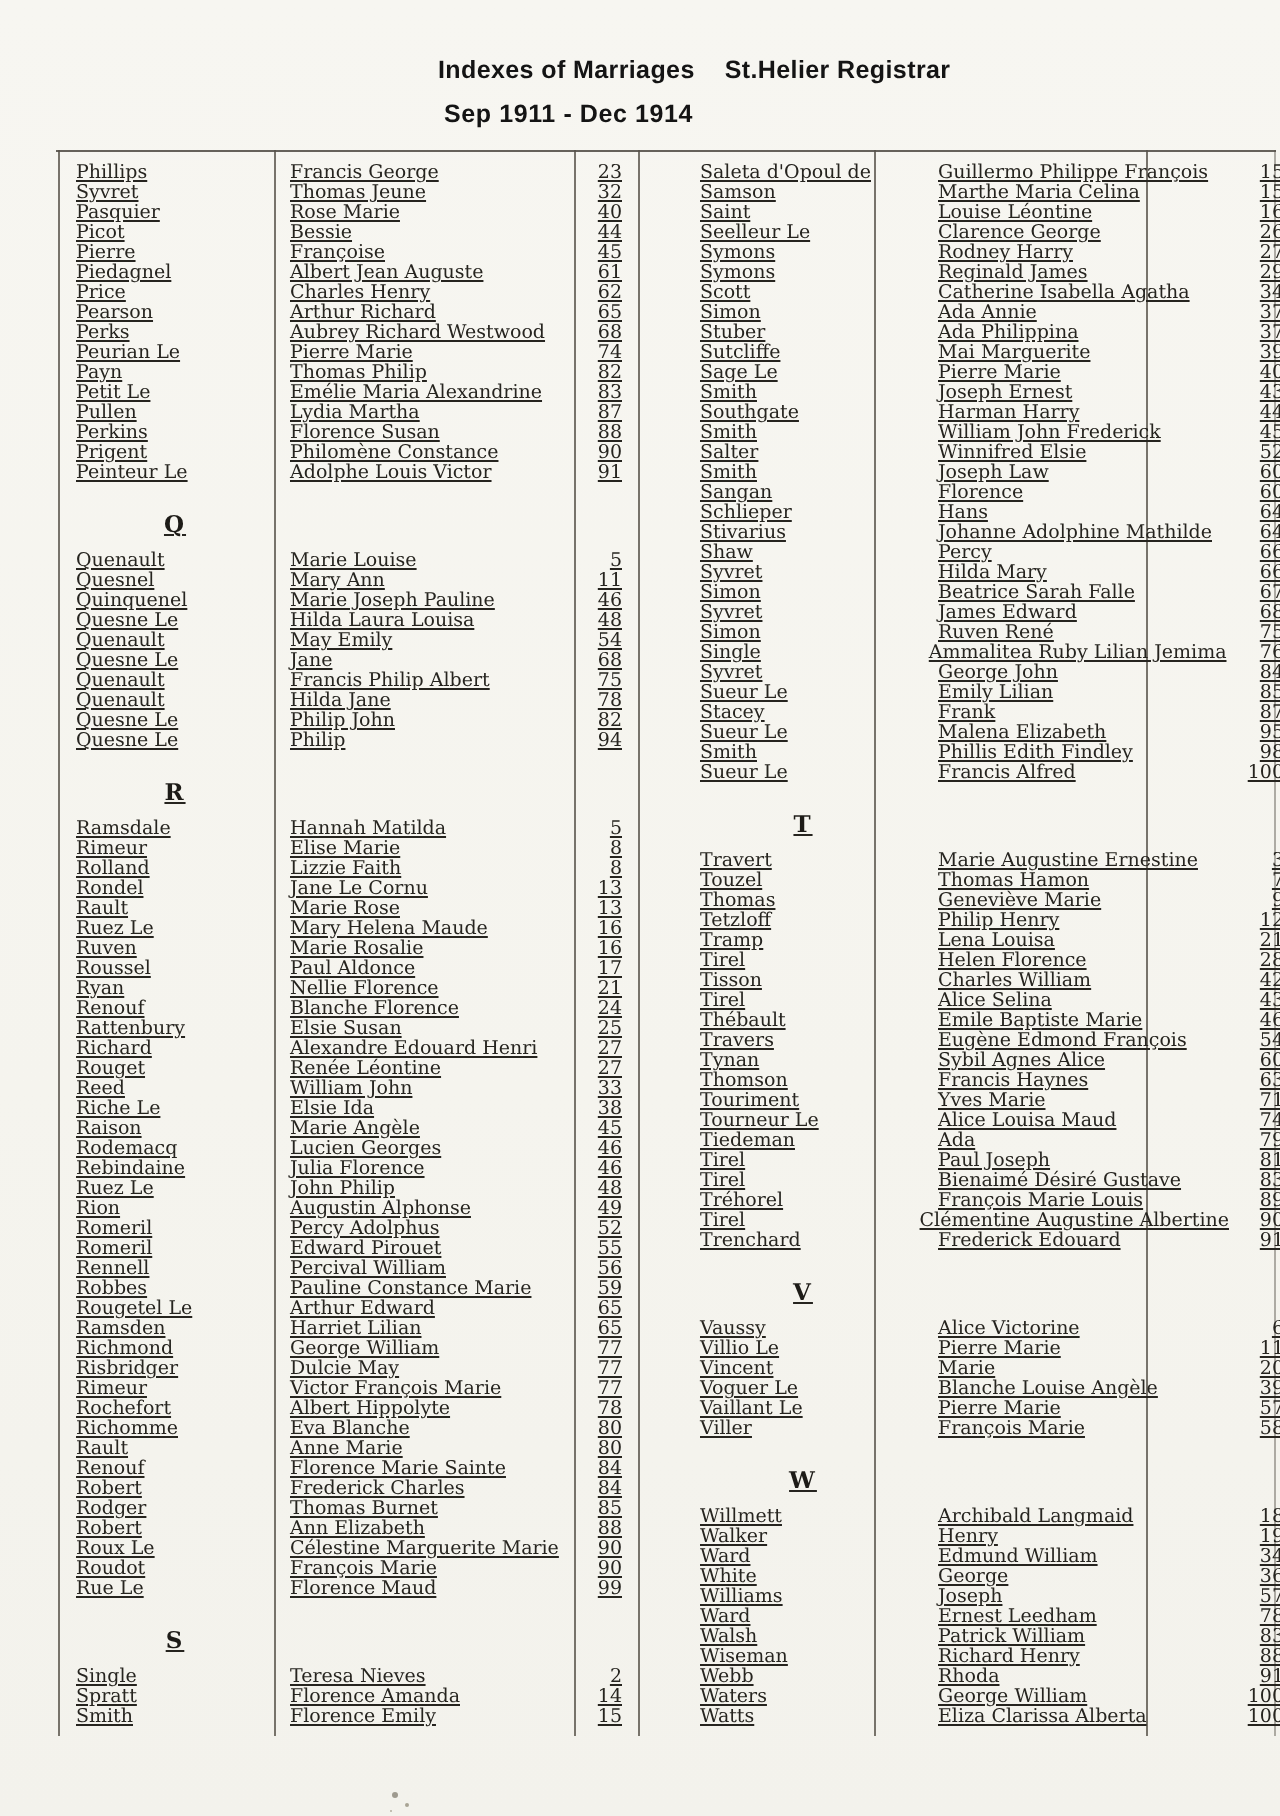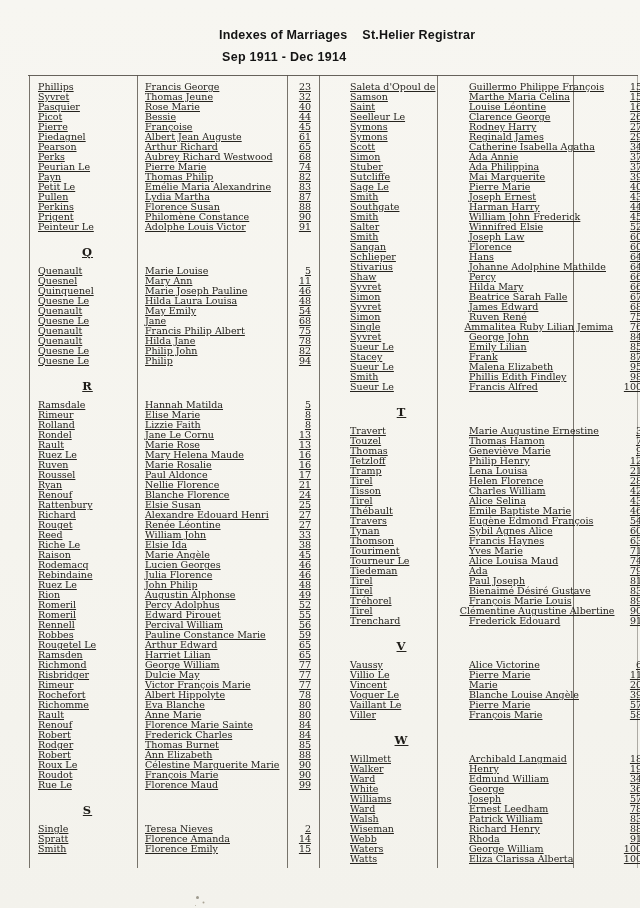--- a/index.html
+++ b/index.html
@@ -100,20 +100,25 @@
         <span class="surname">Pierre</span>
         <span class="given">Françoise</span>
         <span class="pageno">45</span>
       </div>
       <div class="row">
         <span class="surname">Piedagnel</span>
         <span class="given">Albert Jean Auguste</span>
         <span class="pageno">61</span>
       </div>
       <div class="row">
+        <span class="surname">Price</span>
+        <span class="given">Charles Henry</span>
+        <span class="pageno">62</span>
+      </div>
+      <div class="row">
         <span class="surname">Pearson</span>
         <span class="given">Arthur Richard</span>
         <span class="pageno">65</span>
       </div>
       <div class="row">
         <span class="surname">Perks</span>
         <span class="given">Aubrey Richard Westwood</span>
         <span class="pageno">68</span>
       </div>
       <div class="row">

